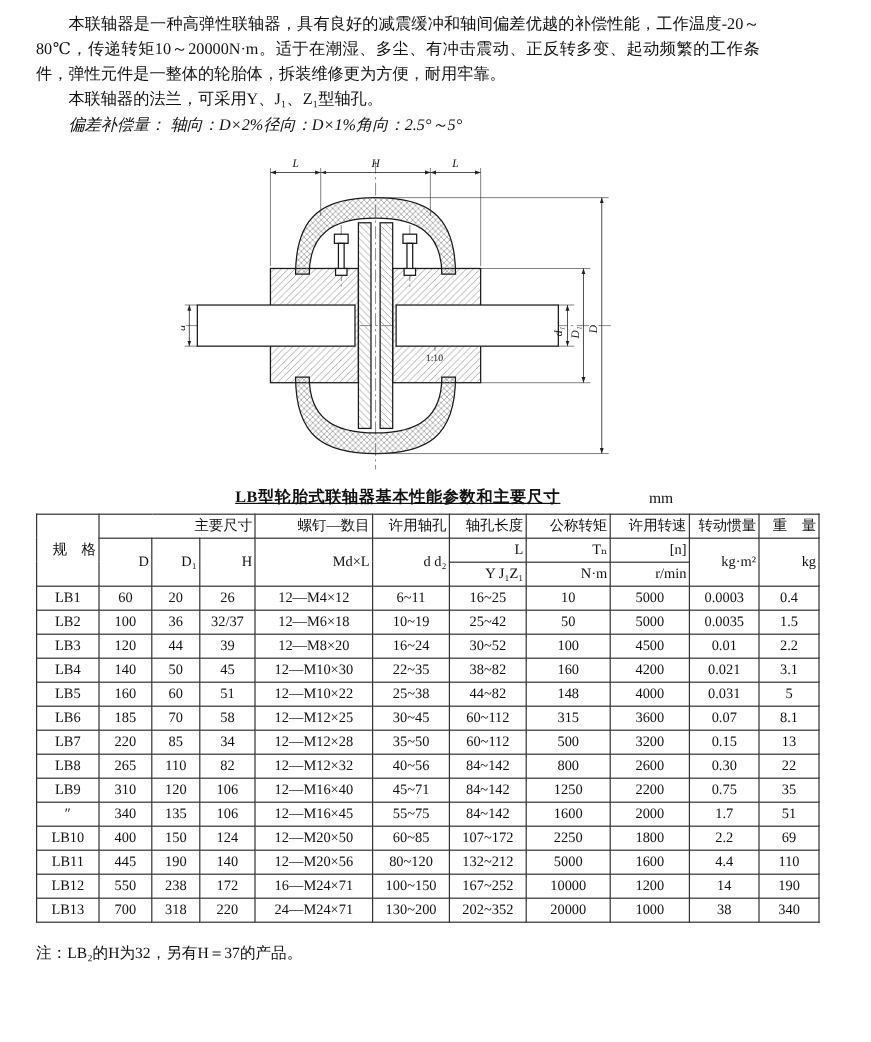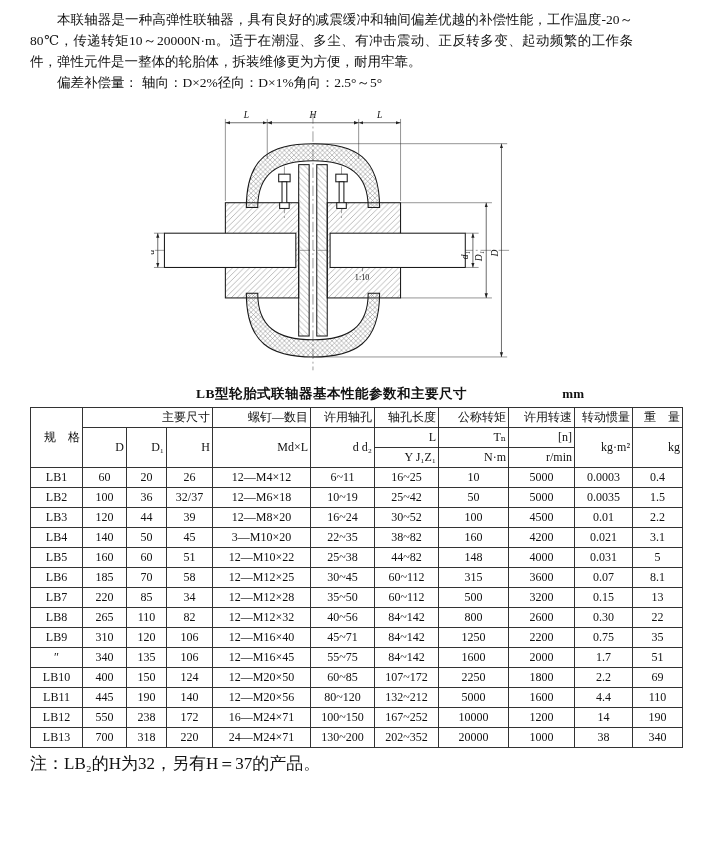--- a/index.html
+++ b/index.html
@@ -1,46 +1,47 @@
 <!DOCTYPE html>
 <html><head>
 <meta charset="utf-8">
 <style>
   * { box-sizing: border-box; margin: 0; padding: 0; }
   html, body { width: 726px; height: 868px; background: #ffffff; overflow: hidden; }
   body { font-family: "Liberation Serif", "DejaVu Serif", serif; color: #111; }
   .page { padding: 10px 30px 0 30px; width: 663px; }
   .para { font-size: 13.5px; line-height: 1.55; text-align: justify; }
   .indent { text-indent: 2em; }
-  .comp { display: flex; margin-left: 2em; font-size: 13.5px; line-height: 1.55; }
+  .comp { display: flex; margin-left: 2em; font-size: 13.5px; line-height: 1.55; font-style: italic; }
   .comp-label { white-space: nowrap; }
   .comp-items { display: flex; flex-direction: row; margin-left: 4px; }
   .drawing { display: flex; justify-content: center; margin-top: 4px; }
   .dimtext { font-family: "Liberation Serif", "DejaVu Serif", serif; font-style: italic; font-size: 10px; fill: #111; }
   .tapertext { font-family: "Liberation Serif", "DejaVu Serif", serif; font-size: 8.5px; fill: #111; }
   .cl { stroke: #555; stroke-width: 0.6; stroke-dasharray: 11 3 2 3; fill: none; }
   .ext { stroke: #333; stroke-width: 0.55; }
   .dim { stroke: #222; stroke-width: 0.7; }
   .out { stroke: #1a1a1a; stroke-width: 1.1; }
   .tbl-title-row { position: relative; text-align: center; margin: 8px 0 3px 0; height: 20px; }
-  .tbl-title { font-size: 13.5px; font-weight: bold; letter-spacing: 0.5px; }
-  .tbl-unit { position: absolute; right: 49px; top: 2px; font-size: 13px; font-weight: bold; }
+  .tbl-title { font-size: 13.5px; font-weight: bold; letter-spacing: 0.5px; text-decoration: underline; }
+  .tbl-unit { position: absolute; right: 72px; top: 2px; font-size: 13px; font-weight: normal; }
   table { border-collapse: collapse; width: 652px; margin: 0 auto; table-layout: fixed; }
   th, td { border: 1px solid #333; text-align: center; vertical-align: middle;
            font-size: 12px; font-weight: normal; padding: 0 2px; height: 20px;
            font-family: "Liberation Serif", "DejaVu Serif", serif; }
   thead th { height: 20px; text-align: right; }
-  .footnote { font-size: 17px; margin-top: 4px; }
+  .footnote { font-size: 13px; margin-top: 16px; }
 </style>
 </head>
 <body>
 
 <div class="page">
 
   <p class="para indent">本联轴器是一种高弹性联轴器，具有良好的减震缓冲和轴间偏差优越的补偿性能，工作温度-20～80℃，传递转矩10～20000N·m。适于在潮湿、多尘、有冲击震动、正反转多变、起动频繁的工作条件，弹性元件是一整体的轮胎体，拆装维修更为方便，耐用牢靠。</p>
+  <p class="para indent">本联轴器的法兰，可采用Y、J₁、Z₁型轴孔。</p>
 
   <div class="comp">
     <span class="comp-label">偏差补偿量：</span>
     <span class="comp-items">
       <span>轴向：D×2%</span>
       <span>径向：D×1%</span>
       <span>角向：2.5°～5°</span>
     </span>
   </div>
 
@@ -228,21 +229,21 @@
           <td>100</td>
           <td>4500</td>
           <td>0.01</td>
           <td>2.2</td>
         </tr>
         <tr>
           <td>LB4</td>
           <td>140</td>
           <td>50</td>
           <td>45</td>
-          <td>3—M10×20</td>
+          <td>12—M10×30</td>
           <td>22~35</td>
           <td>38~82</td>
           <td>160</td>
           <td>4200</td>
           <td>0.021</td>
           <td>3.1</td>
         </tr>
         <tr>
           <td>LB5</td>
           <td>160</td>

